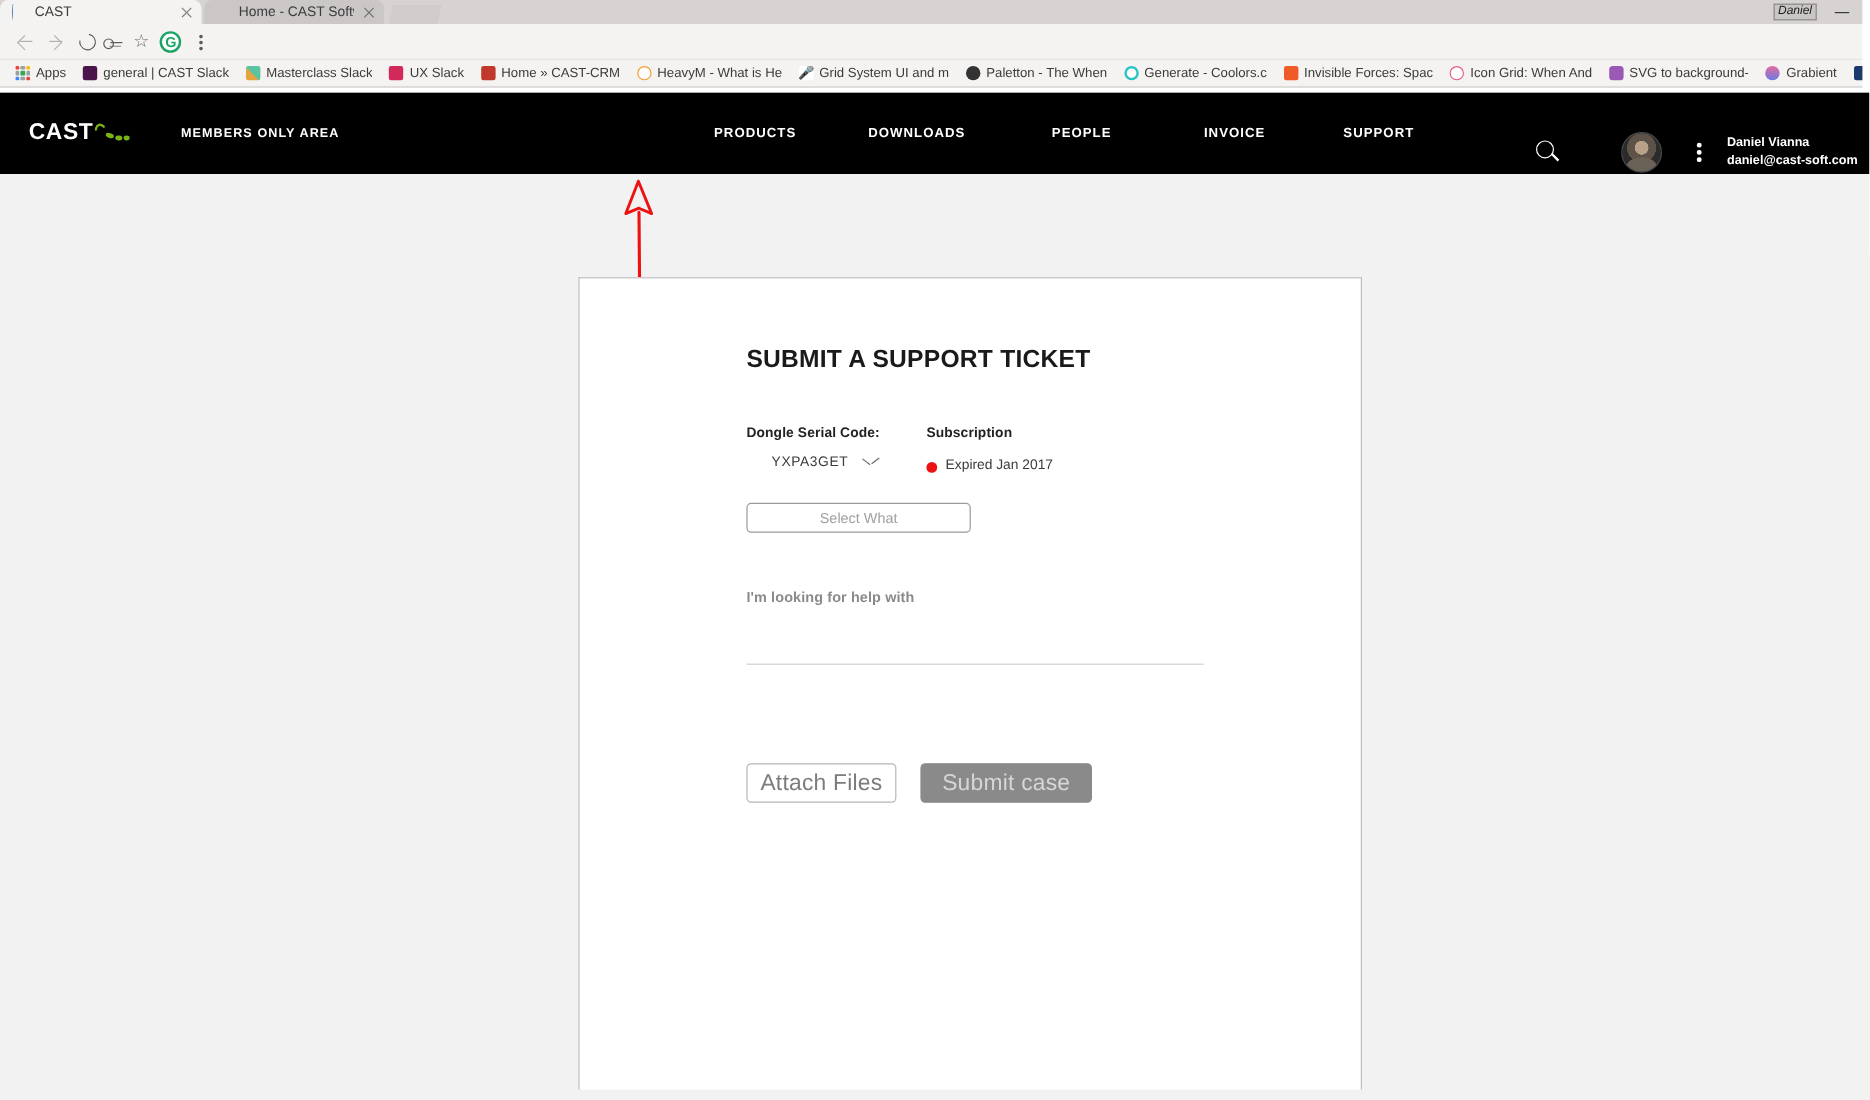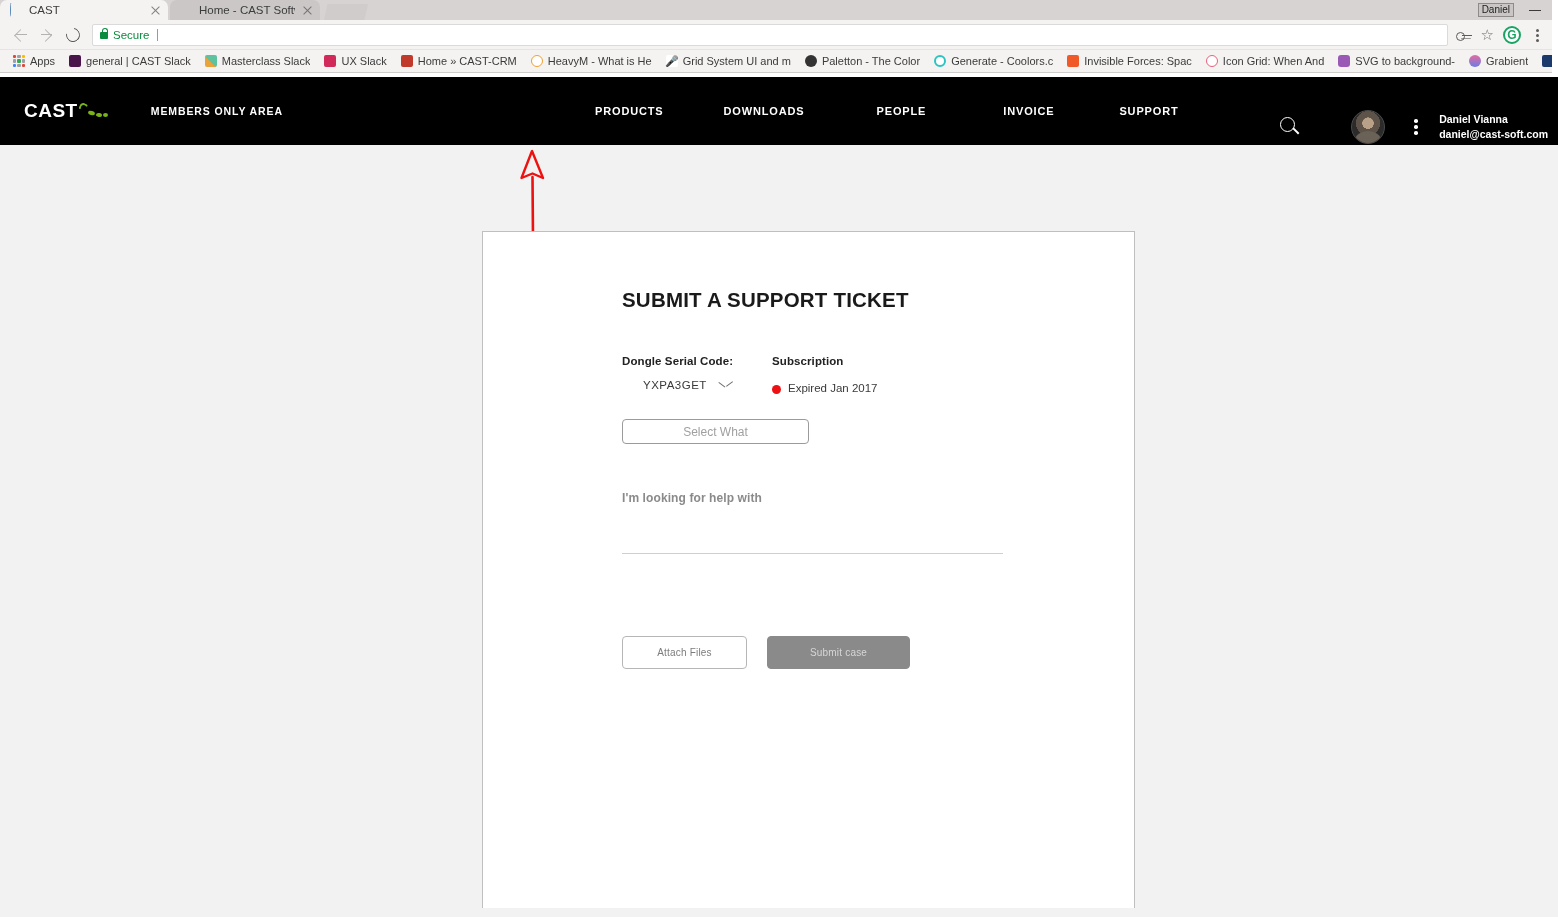--- a/index.html
+++ b/index.html
@@ -64,21 +64,21 @@
   .tab-close::before { transform: rotate(45deg); }
   .tab-close::after  { transform: rotate(-45deg); }
   .newtab {
     width: 44px; height: 16px; background: #cfcccb;
     margin-left: 4px;
     clip-path: polygon(8% 0, 100% 0, 92% 100%, 0 100%);
   }
   .winbtns {
     position: absolute; right: 0; top: 0;
     display: flex; align-items: center; gap: 14px;
-    height: 20px; padding-right: 10px;
+    height: 20px; padding-right: 10px; font-style: italic;
   }
   .profile-chip {
     font-size: 10px; color: #1c1c1c; background: #c9c6c5;
     padding: 0 3px; border: 1px solid #8d8a89; line-height: 12px;
   }
   .min-btn { width: 14px; height: 14px; position: relative; }
   .min-btn::after {
     content: ""; position: absolute; left: 1px; top: 7px;
     width: 12px; height: 1px; background: #3a3a3a;
   }
@@ -338,21 +338,21 @@
     margin-top: 29px; width: 381px; height: 20px;
     border: none; border-bottom: 1px solid #cfcfcf;
     background: transparent; outline: none;
     font-size: 12px; color: #333;
     font-family: "Liberation Sans", sans-serif;
   }
   .btn-row { margin-top: 82px; display: flex; gap: 20px; }
   .btn {
     height: 33px; border-radius: 4px;
     display: flex; align-items: center; justify-content: center;
-    font-size: 10px; letter-spacing: .2px;
+    font-size: 19px; letter-spacing: .2px;
   }
   .btn-attach {
     width: 125px; border: 1px solid #b6b6b6; background: #fff; color: #7c7c7c;
   }
   .btn-submit {
     width: 143px; background: #8a8a8a; border: 1px solid #8a8a8a; color: #d6d6d6;
   }
 </style>
 </head>
 <body>
@@ -374,25 +374,20 @@
     <div class="winbtns">
       <span class="profile-chip">Daniel</span>
       <span class="min-btn"></span>
     </div>
   </div>
 
   <div class="toolbar">
     <span class="nav-ico arrow-l"></span>
     <span class="nav-ico arrow-r"></span>
     <span class="reload"></span>
-    <div class="omnibox">
-      <span class="lock"></span>
-      <span class="secure-word">Secure</span>
-      <span class="omni-caret"></span>
-    </div>
     <div class="tb-right">
       <span class="key-ico"></span>
       <span class="star">☆</span>
       <span class="g-avatar">G</span>
       <span class="menu-dots">
           <i></i>
           <i></i>
           <i></i>
         </span>
     </div>
@@ -432,21 +427,21 @@
     <div class="bm">
       <span class="bm-ico ico-round" style="background:#fff;border:1.5px solid #f0a030"></span>
       <span class="bm-label">HeavyM - What is He</span>
     </div>
     <div class="bm">
       <span class="bm-ico" style="background:#fff;color:#444;font-size:11px;line-height:12px;text-align:center">🎤</span>
       <span class="bm-label">Grid System UI and m</span>
     </div>
     <div class="bm">
       <span class="bm-ico ico-round" style="background:#333"></span>
-      <span class="bm-label">Paletton - The Color</span>
+      <span class="bm-label">Paletton - The When</span>
     </div>
     <div class="bm">
       <span class="bm-ico ico-round" style="background:#fff;border:2px solid #2bc4c3"></span>
       <span class="bm-label">Generate - Coolors.c</span>
     </div>
     <div class="bm">
       <span class="bm-ico" style="background:#f05a28"></span>
       <span class="bm-label">Invisible Forces: Spac</span>
     </div>
     <div class="bm">

